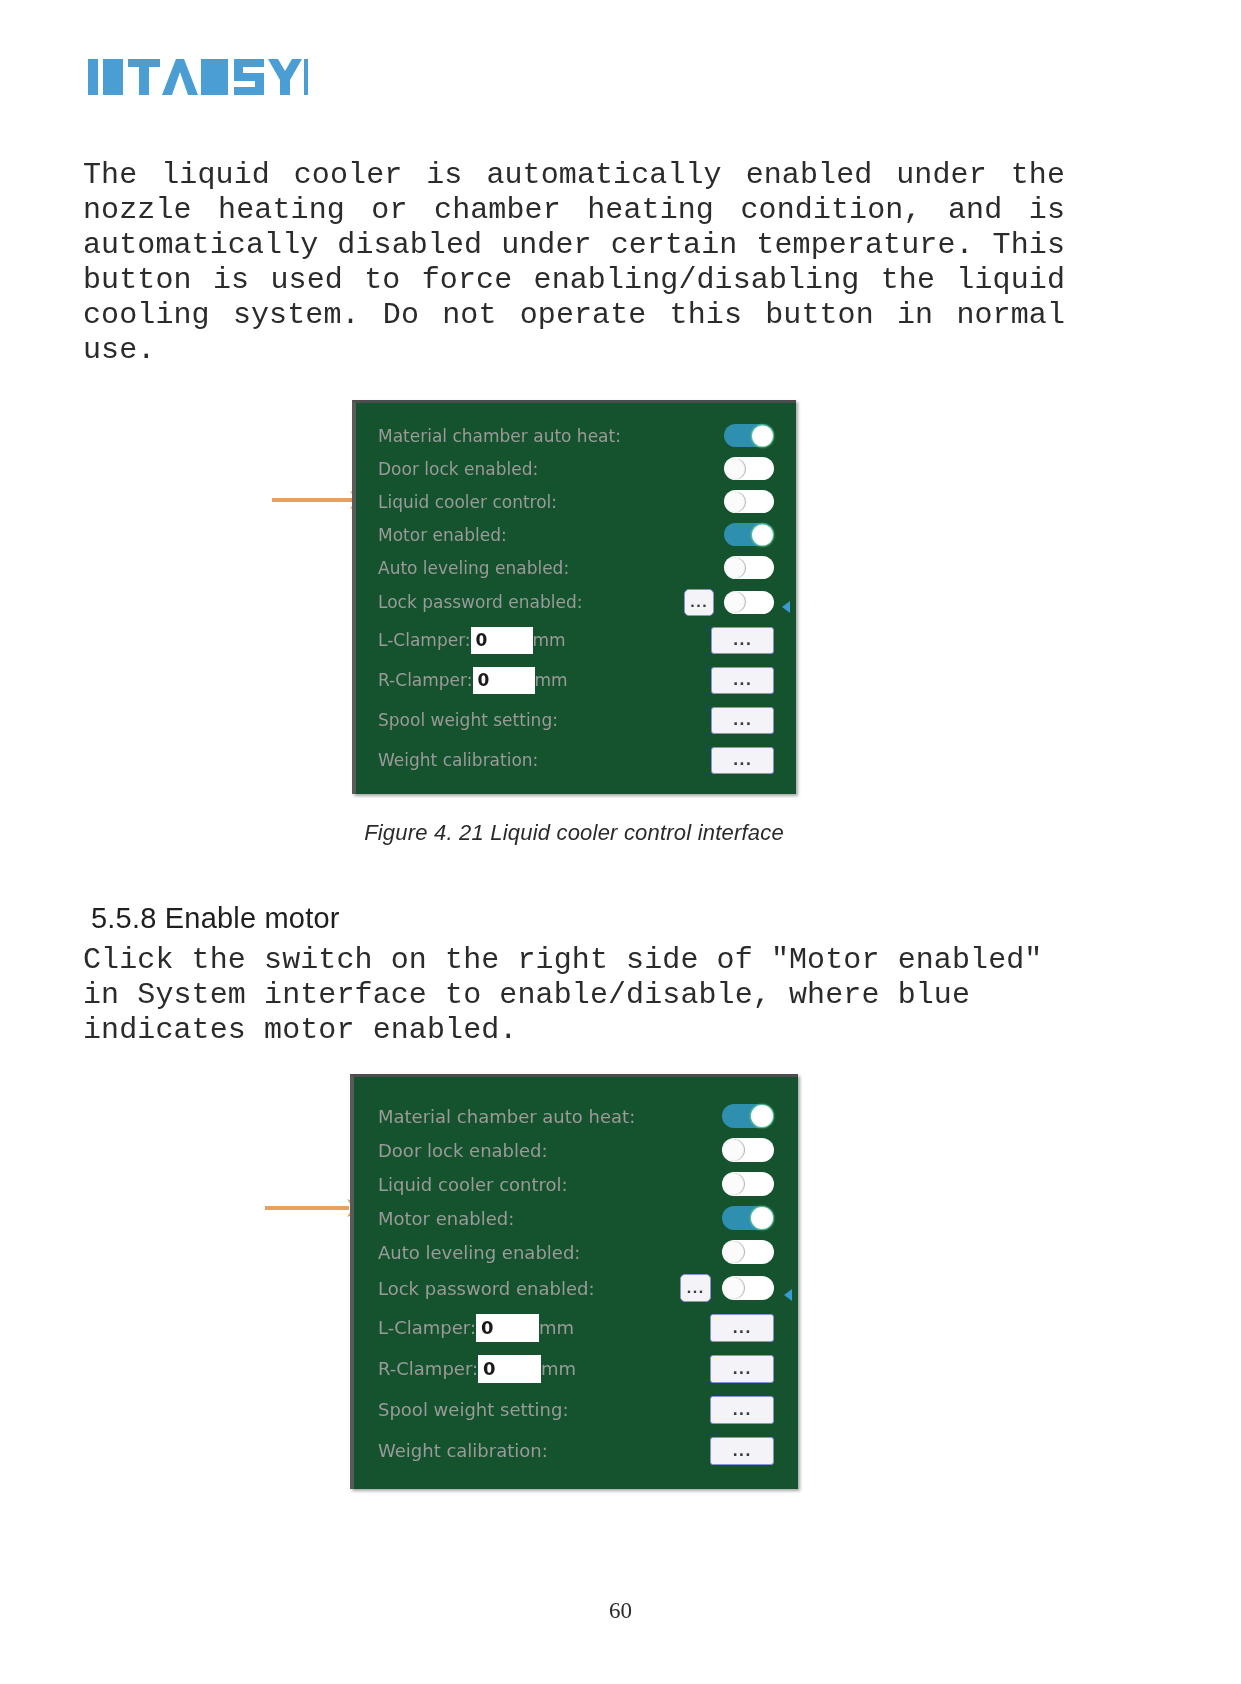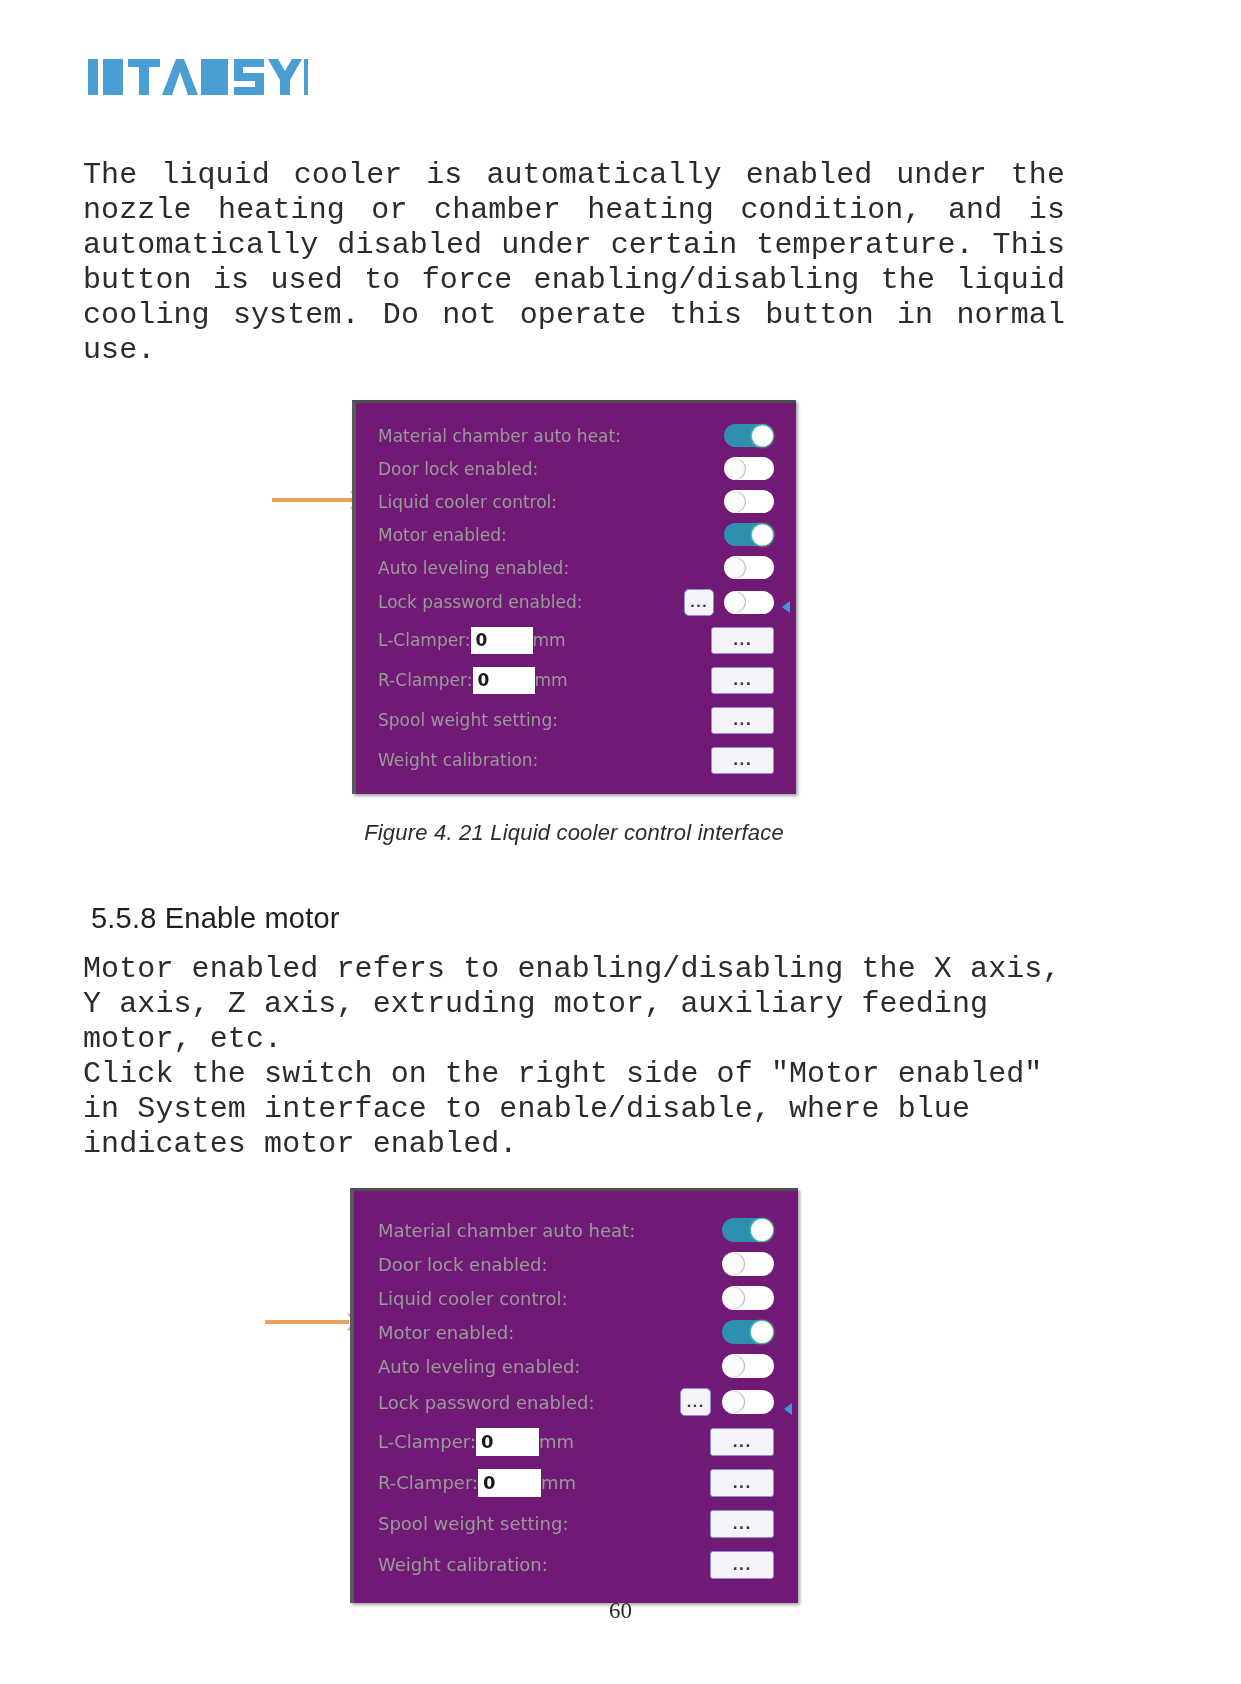--- a/index.html
+++ b/index.html
@@ -51,21 +51,21 @@
     font-size: 22px;
     color: #2b2b2b;
     letter-spacing: 0.2px;
     white-space: nowrap;
     font-weight: 300;
   }
 
   
   .panel {
     position: relative;
-    background: #701a75;
+    background: #14532d;
     border-left: 4px solid #5a5a5a;
     border-top: 3px solid #4d4d4d;
     box-shadow: 2px 2px 3px rgba(0,0,0,0.35);
     padding: 16px 22px 14px 22px;
     font-family: "DejaVu Sans", sans-serif;
   }
   .panel-inner { display: flex; flex-direction: column; }
 
   .row {
     display: flex;
@@ -285,21 +285,20 @@
 
         </div>
       </div>
     </div>
 
     <div class="fig-caption" style="margin-top:26px;">Figure 4. 21 Liquid cooler control interface</div>
   </div>
 
   <h2 class="sec-head" style="margin-top:56px;">5.5.8 Enable motor</h2>
 
-  <p class="para nojust" style="margin-top:17px;">Motor enabled refers to enabling/disabling the X axis, Y axis, Z axis, extruding motor, auxiliary feeding motor, etc.</p>
   <p class="para nojust">Click the switch on the right side of "Motor enabled" in System interface to enable/disable, where blue indicates motor enabled.</p>
 
   <div class="figure-block" style="margin-top:26px;">
     <div style="position:relative;">
 
       <div class="ann-arrow" style="left:-85px; top:122px;">
         <svg width="105" height="24" viewBox="0 0 105 24">
           <line x1="0" y1="12" x2="84" y2="12" stroke="#e9a05c" stroke-width="4"></line>
           <path d="M82 3 L103 12 L82 21 L88 12 Z" fill="#e9a05c"></path>
         </svg>

